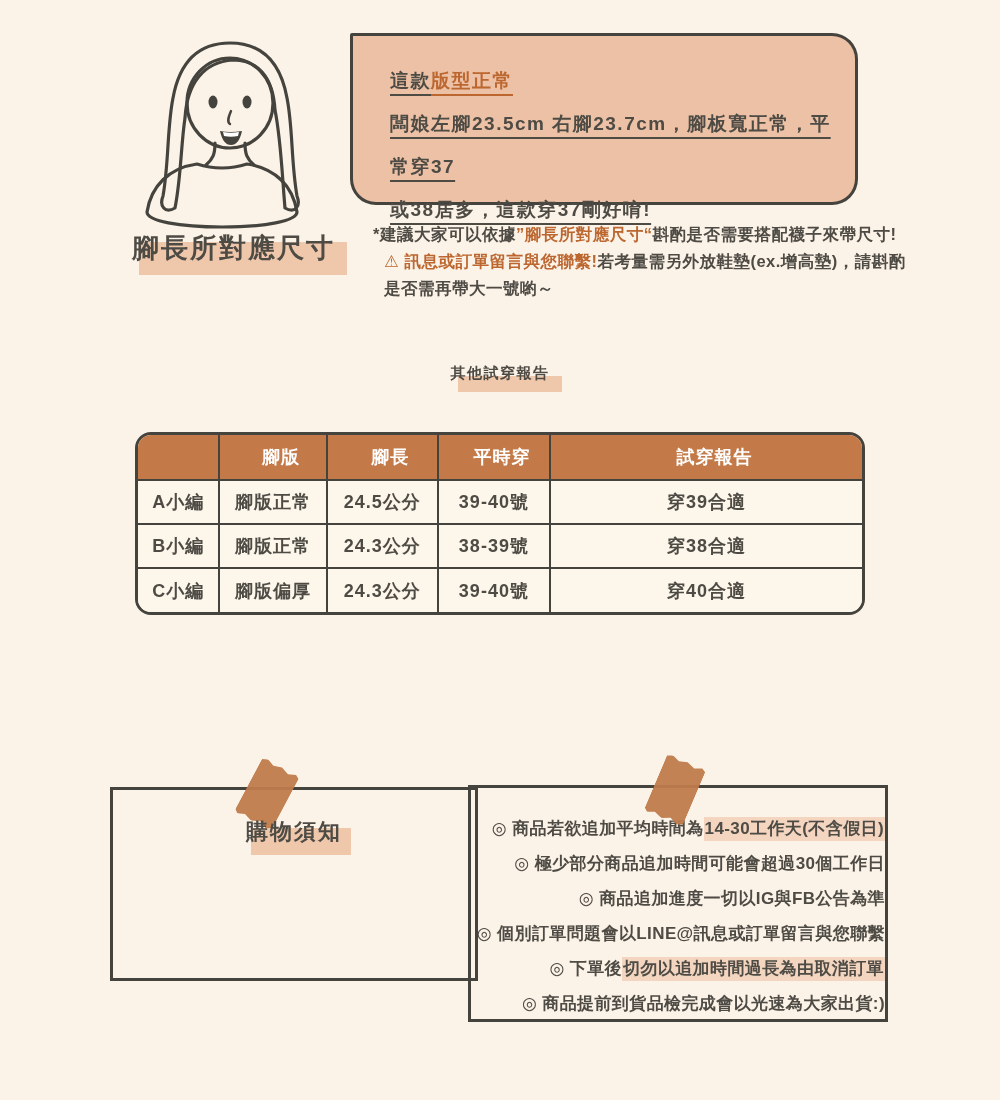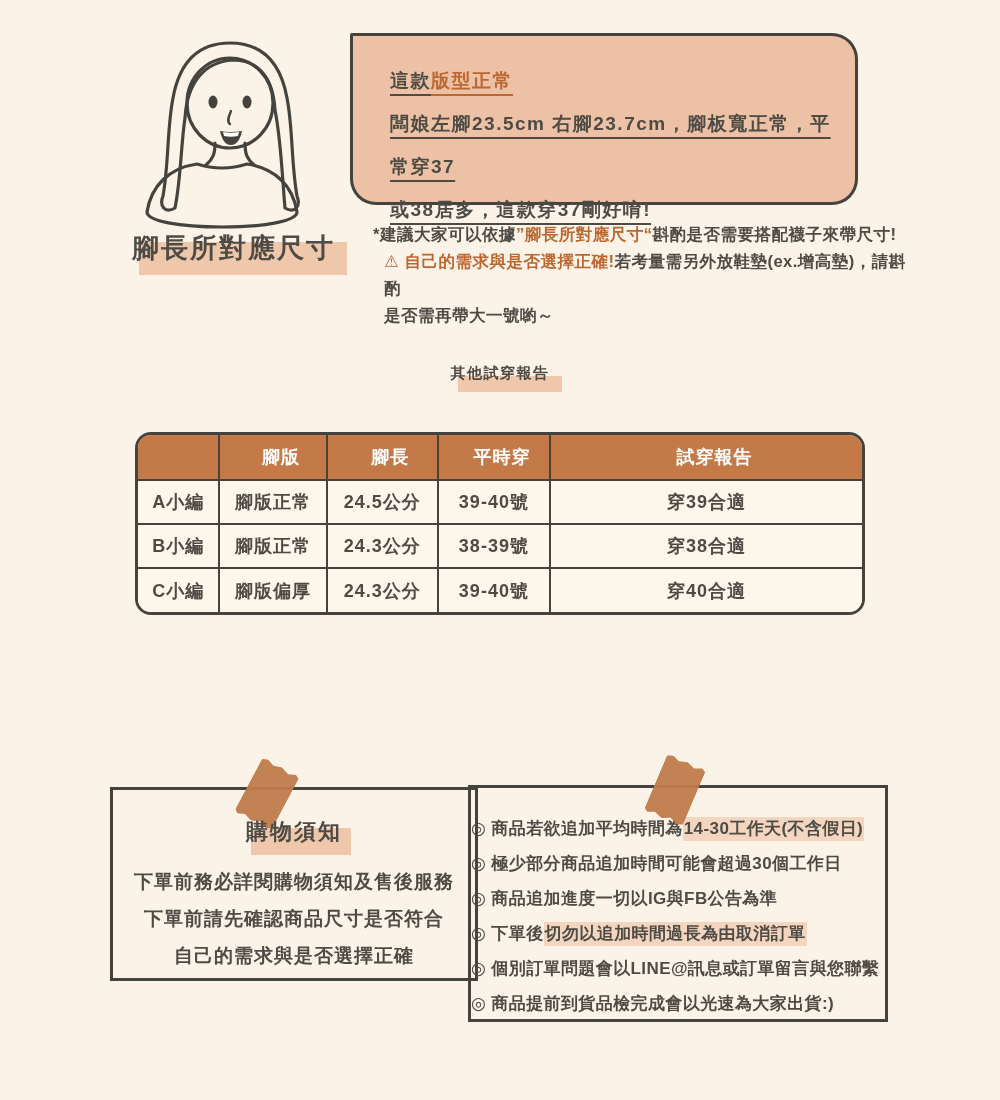--- a/index.html
+++ b/index.html
@@ -49,21 +49,21 @@
   col.c0{width:82px;} col.c1{width:108px;} col.c2{width:112px;} col.c3{width:113px;} col.c4{width:315px;}
 
   
   .notice-box{position:absolute;left:110px;top:787px;width:368px;height:194px;border:3.5px solid var(--border);
     text-align:center;padding-top:27px;}
   .notice-title{font-size:22px;letter-spacing:2px;display:inline-block;}
   .notice-title .hl-behind::after{left:5px;right:-9px;top:11px;bottom:-8px;}
   .notice-lines{margin-top:16px;font-size:19px;line-height:37px;letter-spacing:1px;}
 
   .policy-box{position:absolute;left:468px;top:785px;width:420px;height:237px;border:3.5px solid var(--border);
-    text-align:left;padding-top:23px;}
+    text-align:right;padding-top:23px;}
   .policy-line{font-size:17px;line-height:35px;letter-spacing:0.4px;white-space:nowrap;}
   .inline-hl{background:var(--highlight-soft);padding:2px 1px 3px;}
 
   
   .tape{position:absolute;width:42px;height:62px;background:var(--tape);opacity:0.95;
     clip-path:polygon(0 4%,14% 0,32% 5%,52% 1%,72% 6%,90% 1%,100% 5%,100% 96%,86% 100%,66% 94%,46% 100%,26% 95%,9% 100%,0 95%);}
   .tape-left{left:133px;top:-27px;transform:rotate(28deg);}
   .tape-right{left:183px;top:-29px;transform:rotate(23deg);}
 </style>
 </head>
@@ -106,21 +106,21 @@
       <span class="u">或38居多，這款穿37剛好唷!</span>
     </div>
   </div>
 
   <div class="notes">
     <div>
       <span>*建議大家可以依據</span><span class="orange">”腳長所對應尺寸“</span><span>斟酌是否需要搭配襪子來帶尺寸!</span>
     </div>
     <div class="indent">
       <span class="warn">⚠</span>
-      <span class="warn">自己的需求與是否選擇正確!</span><span>若考量需另外放鞋墊(ex.增高墊)，請斟酌</span>
+      <span class="warn">訊息或訂單留言與您聯繫!</span><span>若考量需另外放鞋墊(ex.增高墊)，請斟酌</span>
     </div>
     <div class="indent">
       <span>是否需再帶大一號喲～</span>
     </div>
   </div>
 
   <div class="section-title">
     <span class="hl-behind">其他試穿報告</span>
   </div>
 
@@ -166,32 +166,27 @@
           </tr>
         </tbody>
     </table>
   </div>
 
   <div class="notice-box">
     <div class="tape tape-left"></div>
     <div class="notice-title">
       <span class="hl-behind">購物須知</span>
     </div>
-    <div class="notice-lines">
-        <div>下單前務必詳閱購物須知及售後服務</div>
-        <div>下單前請先確認商品尺寸是否符合</div>
-        <div>自己的需求與是否選擇正確</div>
-      </div>
   </div>
 
   <div class="policy-box">
     <div class="tape tape-right"></div>
     <div>
         <div class="policy-line"><span>◎ </span><span>商品若欲追加平均時間為</span><span class="inline-hl">14-30工作天(不含假日)</span></div>
         <div class="policy-line"><span>◎ </span><span>極少部分商品追加時間可能會超過30個工作日</span></div>
         <div class="policy-line"><span>◎ </span><span>商品追加進度一切以IG與FB公告為準</span></div>
+        <div class="policy-line"><span>◎ </span><span>個別訂單問題會以LINE@訊息或訂單留言與您聯繫</span></div>
         <div class="policy-line"><span>◎ </span><span>下單後</span><span class="inline-hl">切勿以追加時間過長為由取消訂單</span></div>
-        <div class="policy-line"><span>◎ </span><span>個別訂單問題會以LINE@訊息或訂單留言與您聯繫</span></div>
         <div class="policy-line"><span>◎ </span><span>商品提前到貨品檢完成會以光速為大家出貨:)</span></div>
       </div>
   </div>
 
 </div>
 
 </body></html>

